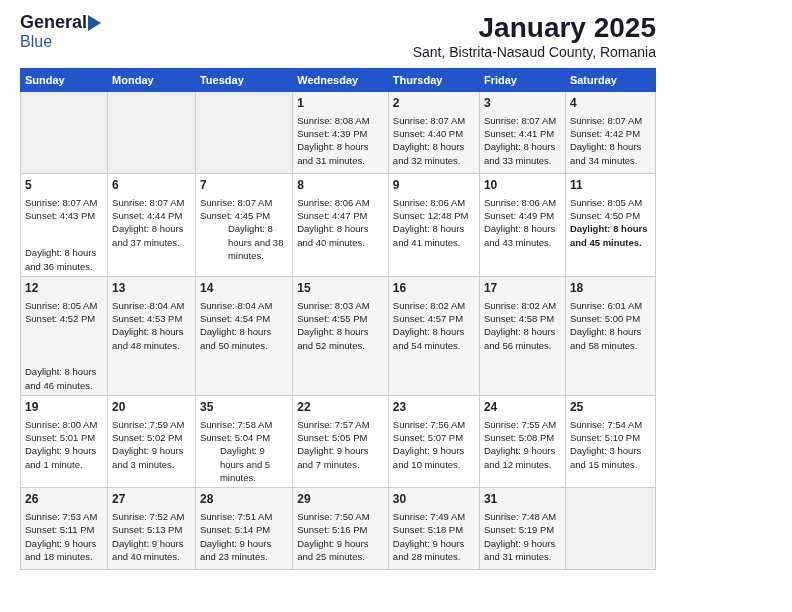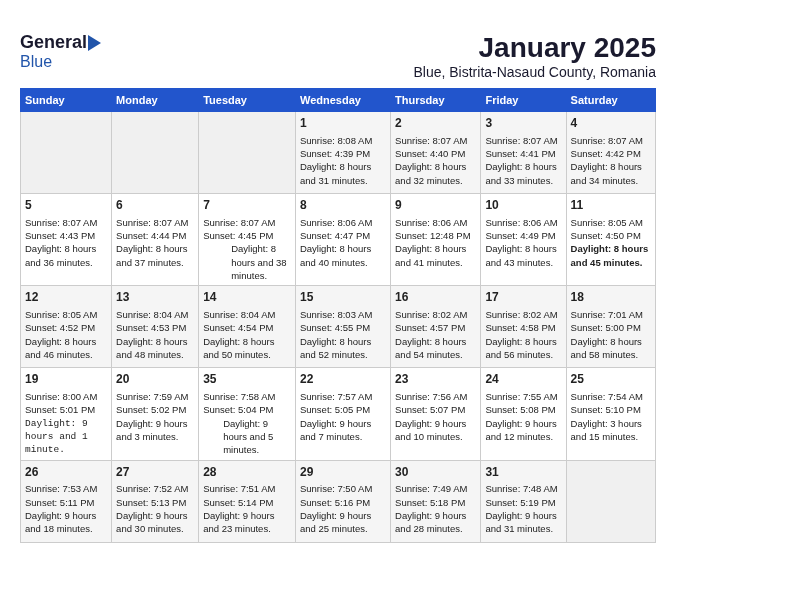--- a/index.html
+++ b/index.html
@@ -6,21 +6,21 @@
     body {
       font-family: Arial, sans-serif;
       background: #fff;
       width: 792px;
       height: 612px;
       overflow: hidden;
     }
     .page {
       width: 676px;
       height: 612px;
-      padding: 32px 20px 10px 20px;
+      padding: 12px 20px 10px 20px;
       background: #fff;
     }
     .header {
       display: flex;
       justify-content: space-between;
       align-items: flex-start;
       margin-bottom: 8px;
     }
     .logo {
       display: flex;
@@ -90,21 +90,21 @@
   <div class="header">
     <div class="logo">
       <div class="logo-text">
         <span class="logo-general">General</span>
         <span class="logo-arrow"></span>
       </div>
       <span class="logo-blue">Blue</span>
     </div>
     <div class="title-block">
       <h1>January 2025</h1>
-      <h2>Blue, Bistrita-Nasaud County, Romania</h2>
+      <h2>Sant, Bistrita-Nasaud County, Romania</h2>
     </div>
   </div>
 
   <table>
     <thead>
       <tr>
         <th>Sunday</th>
         <th>Monday</th>
         <th>Tuesday</th>
         <th>Wednesday</th>
@@ -141,21 +141,21 @@
             <span style="display: block;">Sunrise: 8:07 AM</span>
             <span style="display: block;">Sunset: 4:42 PM</span>
             <span style="display: block;">Daylight: 8 hours and 34 minutes.</span>
           </td>
         </tr>
         <tr>
           <td>
             <span class="day-num">5</span>
             <span style="display: block;">Sunrise: 8:07 AM</span>
             <span style="display: block;">Sunset: 4:43 PM</span>
-            <span style="display: block;">Daylight: 8 hours and 36 minutes.</span>
+            <span style="display: block; margin-top: 24px;">Daylight: 8 hours and 36 minutes.</span>
           </td>
           <td>
             <span class="day-num">6</span>
             <span style="display: block;">Sunrise: 8:07 AM</span>
             <span style="display: block;">Sunset: 4:44 PM</span>
             <span style="display: block;">Daylight: 8 hours and 37 minutes.</span>
           </td>
           <td>
             <span class="day-num">7</span>
             <span style="display: block;">Sunrise: 8:07 AM</span>
@@ -185,21 +185,21 @@
             <span style="display: block;">Sunrise: 8:05 AM</span>
             <span style="display: block;">Sunset: 4:50 PM</span>
             <span style="display: block; font-weight: bold;">Daylight: 8 hours and 45 minutes.</span>
           </td>
         </tr>
         <tr>
           <td>
             <span class="day-num">12</span>
             <span style="display: block;">Sunrise: 8:05 AM</span>
             <span style="display: block;">Sunset: 4:52 PM</span>
-            <span style="display: block;">Daylight: 8 hours and 46 minutes.</span>
+            <span style="display: block; margin-top: 40px;">Daylight: 8 hours and 46 minutes.</span>
           </td>
           <td>
             <span class="day-num">13</span>
             <span style="display: block;">Sunrise: 8:04 AM</span>
             <span style="display: block;">Sunset: 4:53 PM</span>
             <span style="display: block;">Daylight: 8 hours and 48 minutes.</span>
           </td>
           <td>
             <span class="day-num">14</span>
             <span style="display: block;">Sunrise: 8:04 AM</span>
@@ -219,31 +219,31 @@
             <span style="display: block;">Daylight: 8 hours and 54 minutes.</span>
           </td>
           <td>
             <span class="day-num">17</span>
             <span style="display: block;">Sunrise: 8:02 AM</span>
             <span style="display: block;">Sunset: 4:58 PM</span>
             <span style="display: block;">Daylight: 8 hours and 56 minutes.</span>
           </td>
           <td>
             <span class="day-num">18</span>
-            <span style="display: block;">Sunrise: 7:01 AM</span>
+            <span style="display: block;">Sunrise: 6:01 AM</span>
             <span style="display: block;">Sunset: 5:00 PM</span>
             <span style="display: block;">Daylight: 8 hours and 58 minutes.</span>
           </td>
         </tr>
         <tr>
           <td>
             <span class="day-num">19</span>
             <span style="display: block;">Sunrise: 8:00 AM</span>
             <span style="display: block;">Sunset: 5:01 PM</span>
-            <span style="display: block; font-family: Liberation Mono, monospace;">Daylight: 9 hours and 1 minute.</span>
+            <span style="display: block;">Daylight: 9 hours and 1 minute.</span>
           </td>
           <td>
             <span class="day-num">20</span>
             <span style="display: block;">Sunrise: 7:59 AM</span>
             <span style="display: block;">Sunset: 5:02 PM</span>
             <span style="display: block;">Daylight: 9 hours and 3 minutes.</span>
           </td>
           <td>
             <span class="day-num">35</span>
             <span style="display: block;">Sunrise: 7:58 AM</span>
@@ -279,21 +279,21 @@
           <td>
             <span class="day-num">26</span>
             <span style="display: block;">Sunrise: 7:53 AM</span>
             <span style="display: block;">Sunset: 5:11 PM</span>
             <span style="display: block;">Daylight: 9 hours and 18 minutes.</span>
           </td>
           <td>
             <span class="day-num">27</span>
             <span style="display: block;">Sunrise: 7:52 AM</span>
             <span style="display: block;">Sunset: 5:13 PM</span>
-            <span style="display: block;">Daylight: 9 hours and 30 minutes.</span>
+            <span style="display: block;">Daylight: 9 hours and 40 minutes.</span>
           </td>
           <td>
             <span class="day-num">28</span>
             <span style="display: block;">Sunrise: 7:51 AM</span>
             <span style="display: block;">Sunset: 5:14 PM</span>
             <span style="display: block;">Daylight: 9 hours and 23 minutes.</span>
           </td>
           <td>
             <span class="day-num">29</span>
             <span style="display: block;">Sunrise: 7:50 AM</span>

